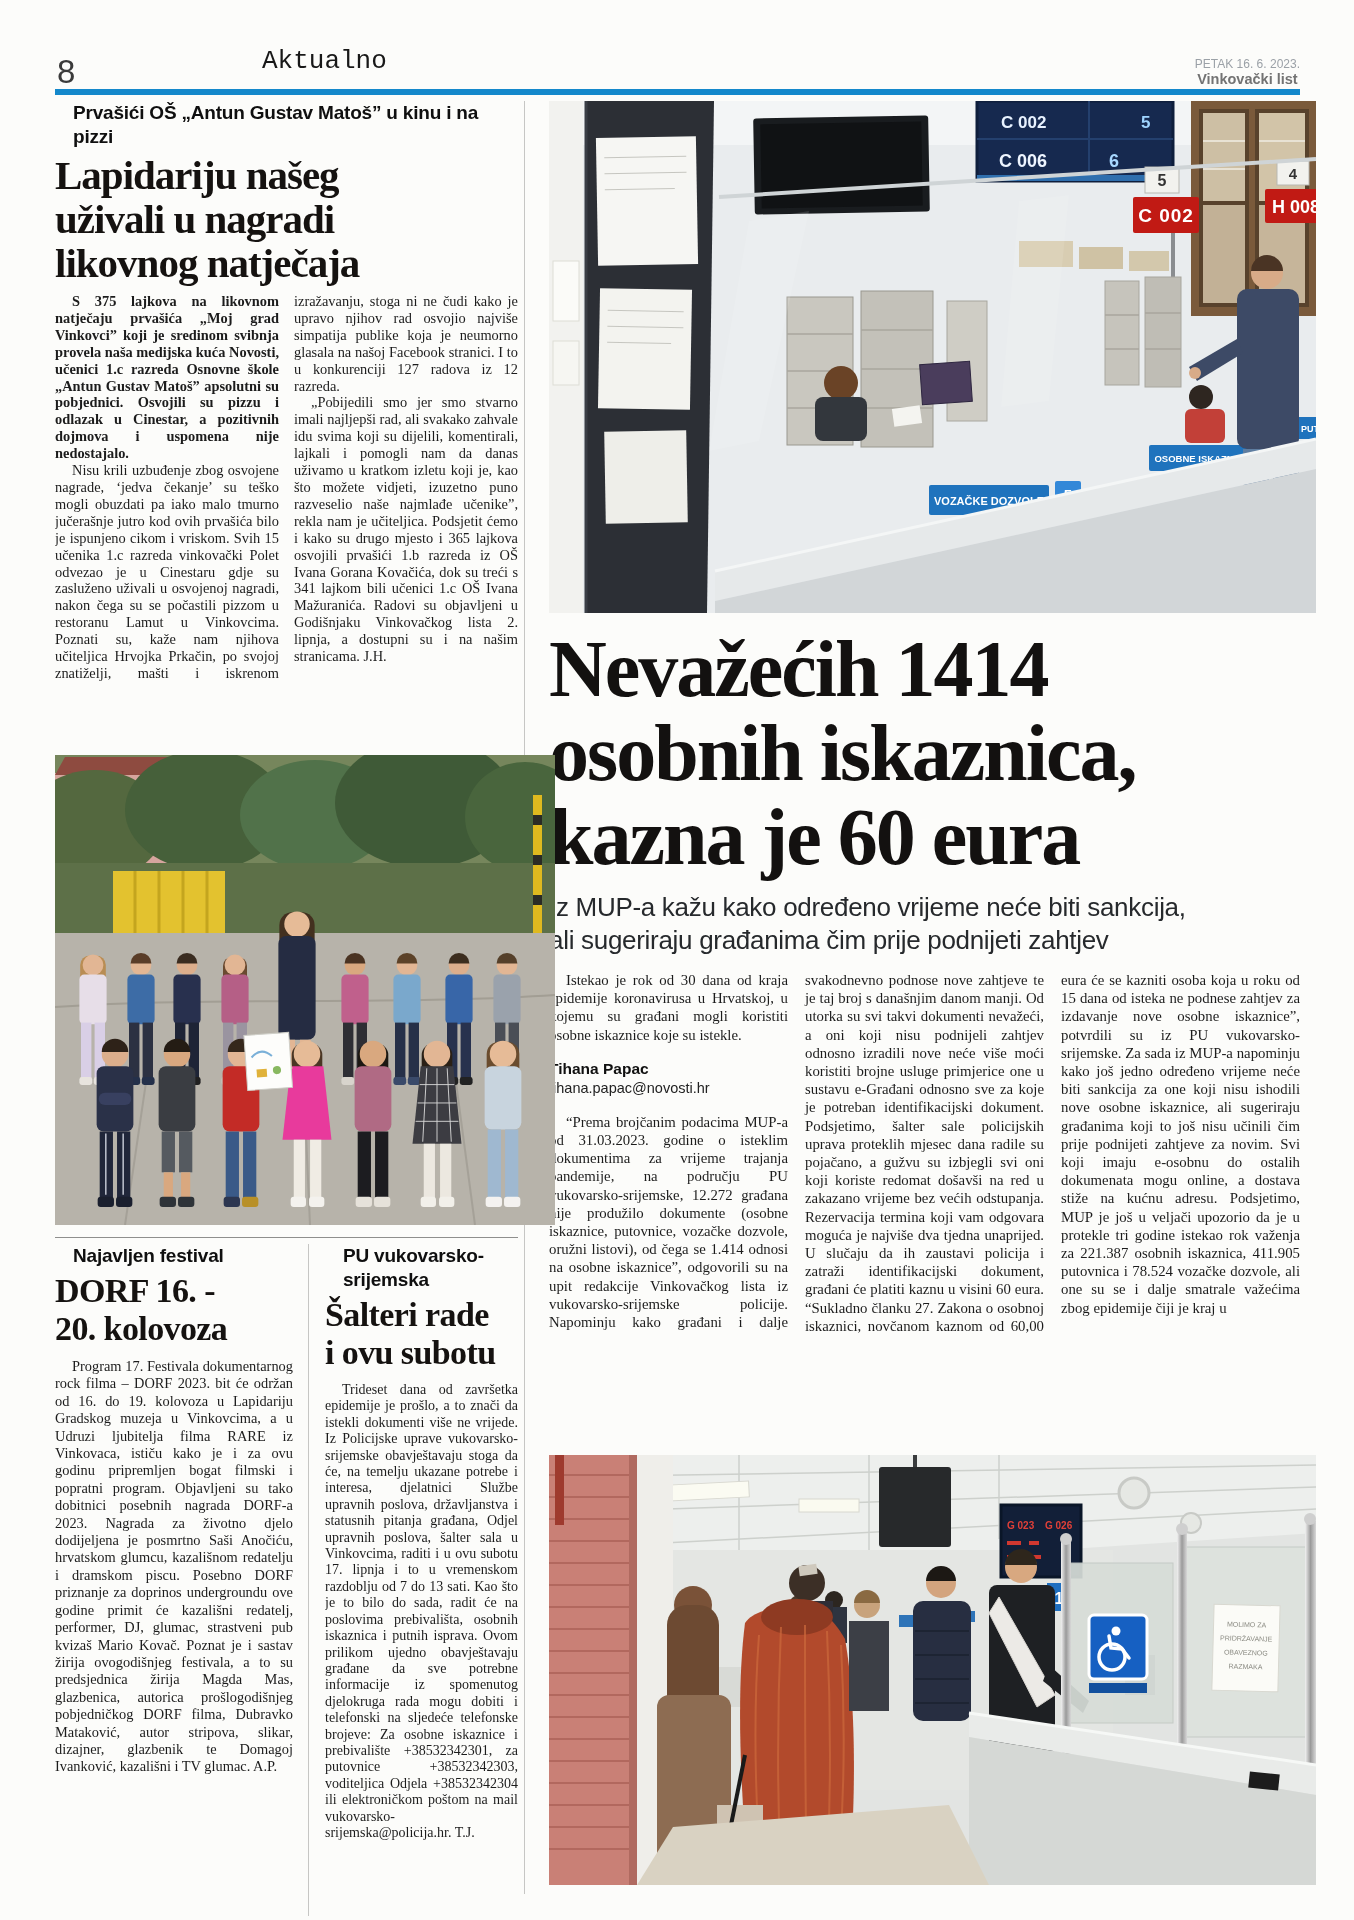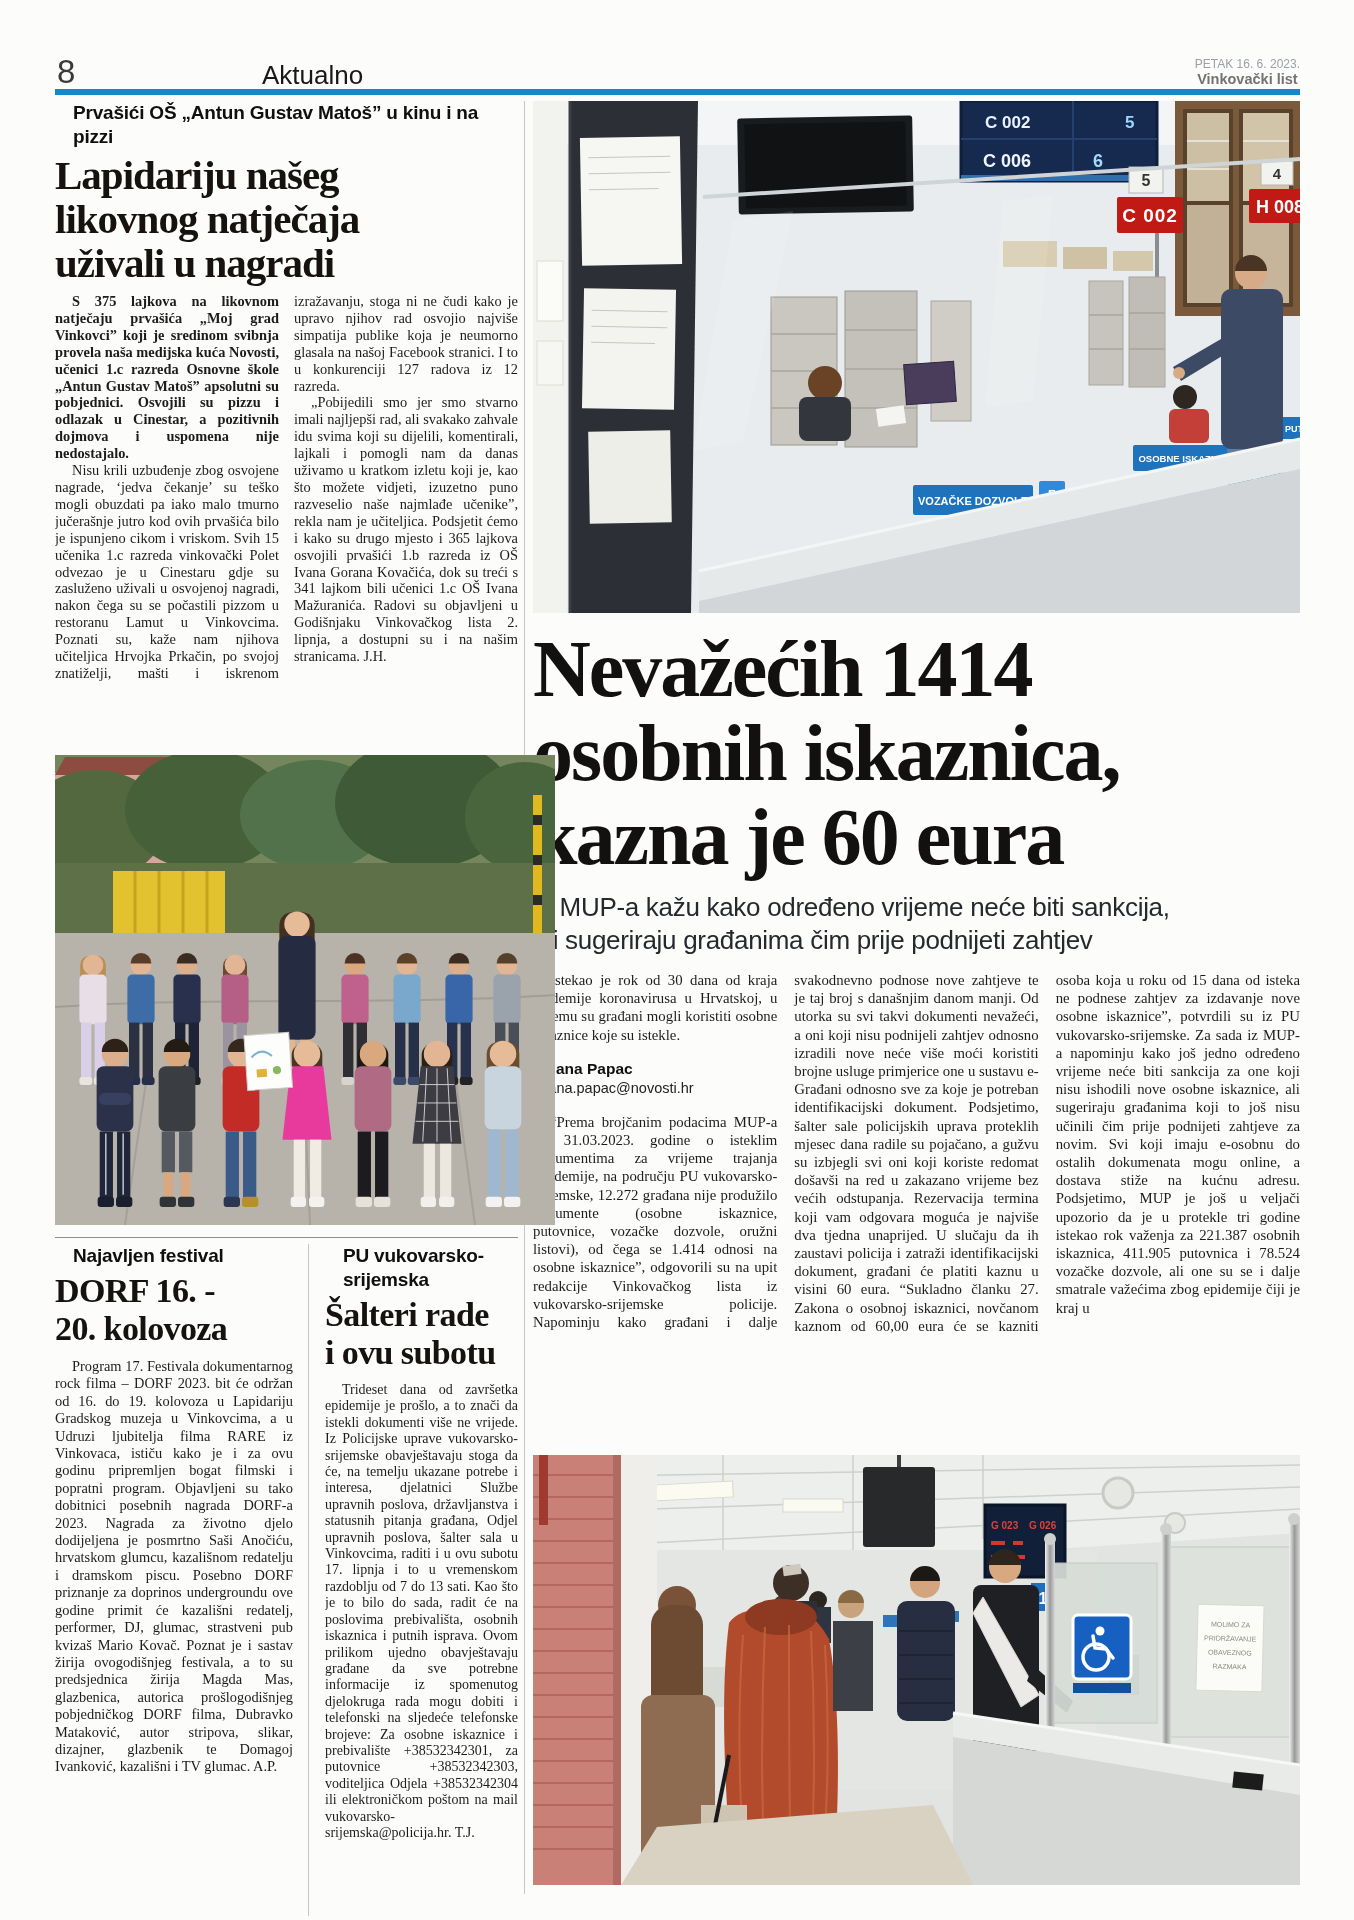--- a/index.html
+++ b/index.html
@@ -2,31 +2,31 @@
 <html lang="hr"><head>
 <meta charset="utf-8">
 <style>
   html,body{margin:0;padding:0;background:#9a9a9a;}
   .page{position:relative;width:1354px;height:1920px;background:#fcfcfa;overflow:hidden;
         font-family:"Liberation Serif","DejaVu Serif",serif;color:#1c1c1c;}
   
   .hdr{position:absolute;top:38px;left:55px;right:54px;height:50px;}
   .hdr .pagenum{position:absolute;left:2px;bottom:0;font-family:"Liberation Sans",sans-serif;
                 font-size:33px;font-weight:400;color:#3a3a3a;line-height:1;}
-  .hdr .section{position:absolute;left:207px;bottom:0;font-family:Liberation Sans, sans-serif;
+  .hdr .section{position:absolute;left:207px;bottom:14px;font-family:Liberation Mono, monospace;
                 font-size:26px;color:#181818;line-height:1;}
   .hdr .issue{position:absolute;right:0;bottom:0;text-align:center;font-family:"Liberation Sans",sans-serif;line-height:1.15;}
   .hdr .date{font-size:12px;color:#9ba1a7;}
   .hdr .pub{font-size:14.5px;font-weight:bold;color:#737373;}
   .blue-bar{position:absolute;top:89px;left:55px;right:54px;height:6px;}
   
   .content{position:absolute;top:101px;left:55px;right:54px;bottom:26px;display:flex;}
   .left-block{width:463px;flex:none;}
   .main-divider{width:1px;background:#c6c6c4;margin-left:6px;flex:none;}
-  .right-block{flex:1;margin-left:8px;min-width:0;}
+  .right-block{flex:1;margin-left:24px;min-width:0;}
   
   .kicker{font-family:"Liberation Sans",sans-serif;font-weight:bold;font-size:19px;color:#0f0f0f;
           letter-spacing:-0.2px;line-height:24px;margin-left:18px;}
   .hl1{margin:4px 0 8px;}
   .hl1 div{font-size:41px;line-height:44px;font-weight:bold;color:#151210;letter-spacing:-1px;white-space:nowrap;}
   .body-cols{column-count:2;column-gap:15px;height:452px;overflow:hidden;
              font-size:14.4px;line-height:16.9px;text-align:justify;}
   .body-cols p,.sub-body p,.body3 p{margin:0;text-indent:17px;}
   p.lead{font-weight:bold;}
   .photo{display:block;margin-top:10px;}
@@ -69,22 +69,22 @@
   </div>
   <div class="blue-bar" style="background:#1488cb;"></div>
 
   <div class="content">
 
     <div class="left-block">
 
       <div class="kicker">Prvašići OŠ „Antun Gustav Matoš” u kinu i na pizzi</div>
       <div class="hl1">
         <div>Lapidariju našeg</div>
+        <div>uživali u nagradi</div>
         <div>likovnog natječaja</div>
-        <div>uživali u nagradi</div>
       </div>
       <div class="body-cols">
         <p class="lead">S 375 lajkova na likovnom natječaju prvašića „Moj grad Vinkovci” koji je sredinom svibnja provela naša medijska kuća Novosti, učenici 1.c razreda Osnovne škole „Antun Gustav Matoš” apsolutni su pobjednici. Osvojili su pizzu i odlazak u Cinestar, a pozitivnih dojmova i uspomena nije nedostajalo.</p>
         <p>Nisu krili uzbuđenje zbog osvojene nagrade, ‘jedva čekanje’ su teško mogli obuzdati pa iako malo tmurno jučerašnje jutro kod ovih prvašića bilo je ispunjeno cikom i vriskom. Svih 15 učenika 1.c razreda vinkovački Polet odvezao je u Cinestaru gdje su zasluženo uživali u osvojenoj nagradi, nakon čega su se počastili pizzom u restoranu Lamut u Vinkovcima. Poznati su, kaže nam njihova učiteljica Hrvojka Prkačin, po svojoj znatiželji, mašti i iskrenom izražavanju, stoga ni ne čudi kako je upravo njihov rad osvojio najviše simpatija publike koja je neumorno glasala na našoj Facebook stranici. I to u konkurenciji 127 radova iz 12 razreda.</p>
         <p>„Pobijedili smo jer smo stvarno imali najljepši rad, ali svakako zahvale idu svima koji su dijelili, komentirali, lajkali i pomogli nam da danas uživamo u kratkom izletu koji je, kao što možete vidjeti, izuzetno puno razveselio naše najmlađe učenike”, rekla nam je učiteljica. Podsjetit ćemo i kako su drugo mjesto i 365 lajkova osvojili prvašići 1.b razreda iz OŠ Ivana Gorana Kovačića, dok su treći s 341 lajkom bili učenici 1.c OŠ Ivana Mažuranića. Radovi su objavljeni u Godišnjaku Vinkovačkog lista 2. lipnja, a dostupni su i na našim stranicama. J.H.</p>
       </div>
 
       <svg class="photo photo1" width="500" height="470" viewBox="0 0 500 470">
         <rect x="0" y="0" width="500" height="190" fill="#76865c"></rect>
         <g>

